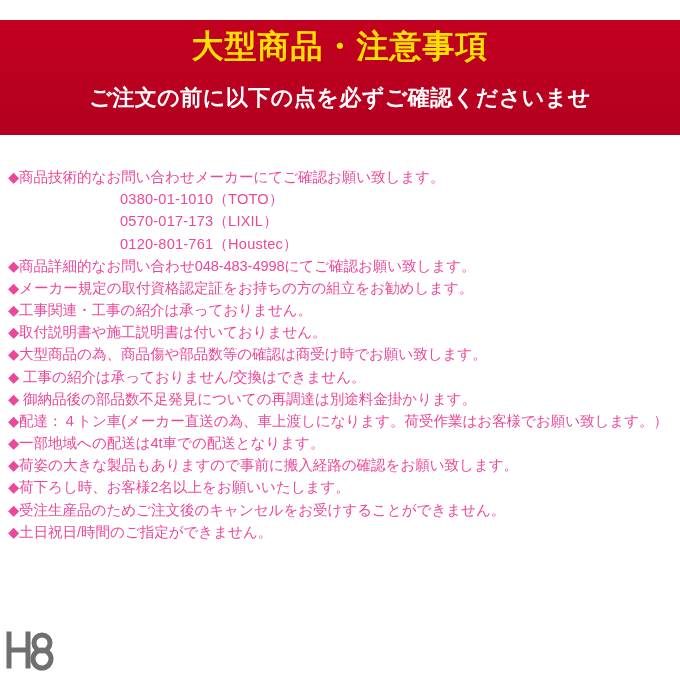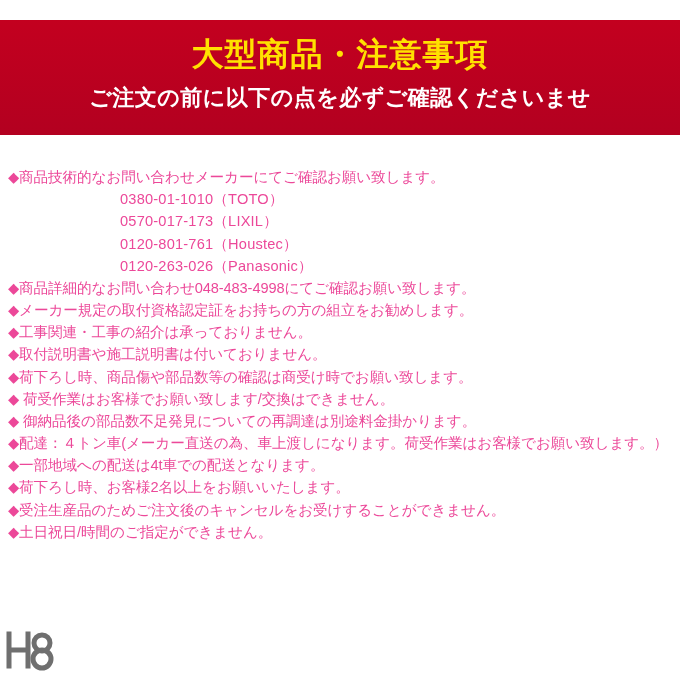--- a/index.html
+++ b/index.html
@@ -47,21 +47,21 @@
     margin: 0 0 6px 0;
     text-align: left;
     white-space: nowrap;
   }
   .banner-subtitle {
     color: #ffffff;
     font-size: 22px;
     font-weight: bold;
     letter-spacing: 0.5px;
     line-height: 1.1;
-    margin: 8px;
+    margin: 16px;
     text-align: center;
     white-space: nowrap;
   }
 
   
   .notes {
     position: absolute;
     left: 8px;
     top: 166px;
     width: 668px;
@@ -96,30 +96,30 @@
   <div class="banner">
     <div class="banner-title">大型商品・注意事項</div>
     <div class="banner-subtitle">ご注文の前に以下の点を必ずご確認くださいませ</div>
   </div>
 
   <div class="notes">
       <div class="note-line">◆商品技術的なお問い合わせメーカーにてご確認お願い致します。</div>
       <div class="note-line sub">0380-01-1010（TOTO）</div>
       <div class="note-line sub">0570-017-173（LIXIL）</div>
       <div class="note-line sub">0120-801-761（Houstec）</div>
-      <div class="note-line sub">0120-263-026（Panasonic）</div>
       <div class="note-line">◆商品詳細的なお問い合わせ048-483-4998にてご確認お願い致します。</div>
       <div class="note-line">◆メーカー規定の取付資格認定証をお持ちの方の組立をお勧めします。</div>
       <div class="note-line">◆工事関連・工事の紹介は承っておりません。</div>
       <div class="note-line">◆取付説明書や施工説明書は付いておりません。</div>
-      <div class="note-line">◆荷下ろし時、商品傷や部品数等の確認は商受け時でお願い致します。</div>
-      <div class="note-line">◆ 荷受作業はお客様でお願い致します/交換はできません。</div>
+      <div class="note-line">◆大型商品の為、商品傷や部品数等の確認は商受け時でお願い致します。</div>
+      <div class="note-line">◆ 工事の紹介は承っておりません/交換はできません。</div>
       <div class="note-line">◆ 御納品後の部品数不足発見についての再調達は別途料金掛かります。</div>
       <div class="note-line">◆配達：４トン車(メーカー直送の為、車上渡しになります。荷受作業はお客様でお願い致します。）</div>
       <div class="note-line">◆一部地域への配送は4t車での配送となります。</div>
+      <div class="note-line">◆荷姿の大きな製品もありますので事前に搬入経路の確認をお願い致します。</div>
       <div class="note-line">◆荷下ろし時、お客様2名以上をお願いいたします。</div>
       <div class="note-line">◆受注生産品のためご注文後のキャンセルをお受けすることができません。</div>
       <div class="note-line">◆土日祝日/時間のご指定ができません。</div>
     </div>
 
   <div class="logo">
     <svg viewBox="0 0 52 48" width="52" height="48" aria-hidden="true">
       <rect x="0" y="0" width="52" height="48" fill="none"></rect>
 
       <path d="M3 8 L3 40 M3 24 L22 24 M22 8 L22 40" stroke="#6f6f6f" stroke-width="5" fill="none" stroke-linecap="square"></path>

